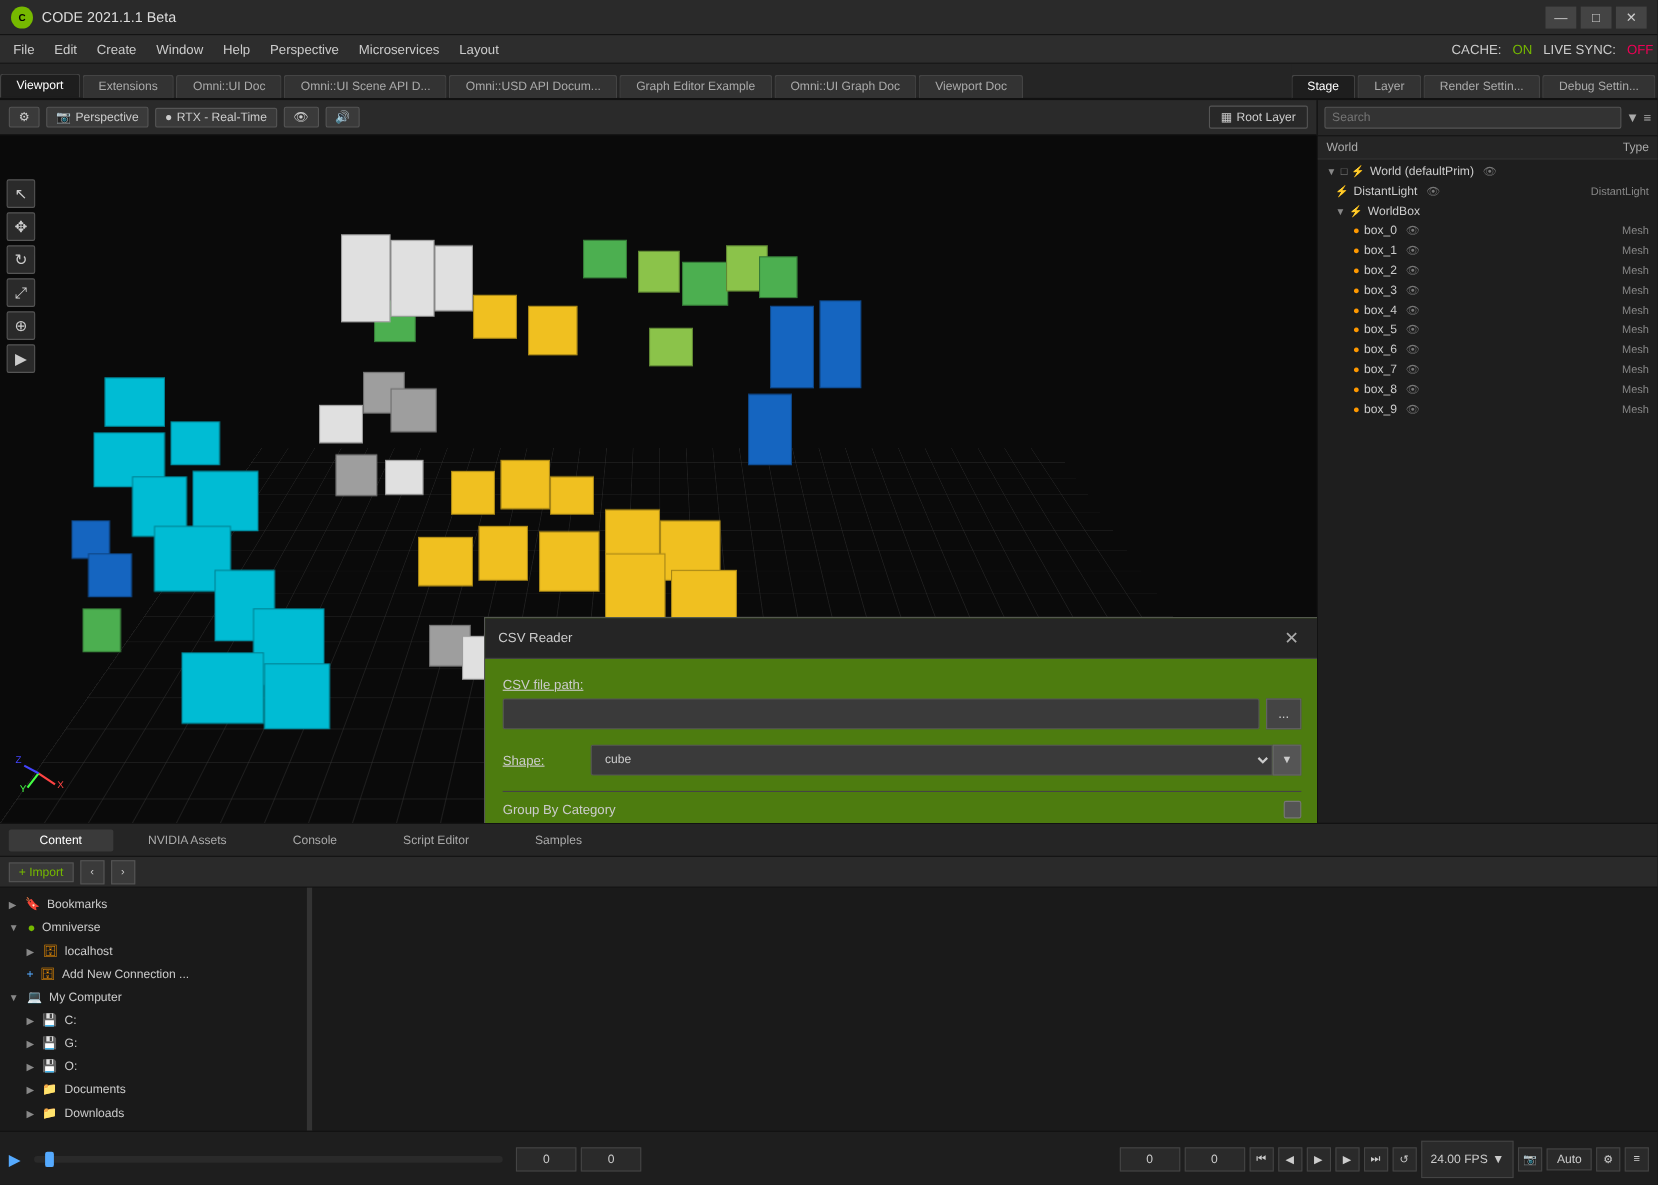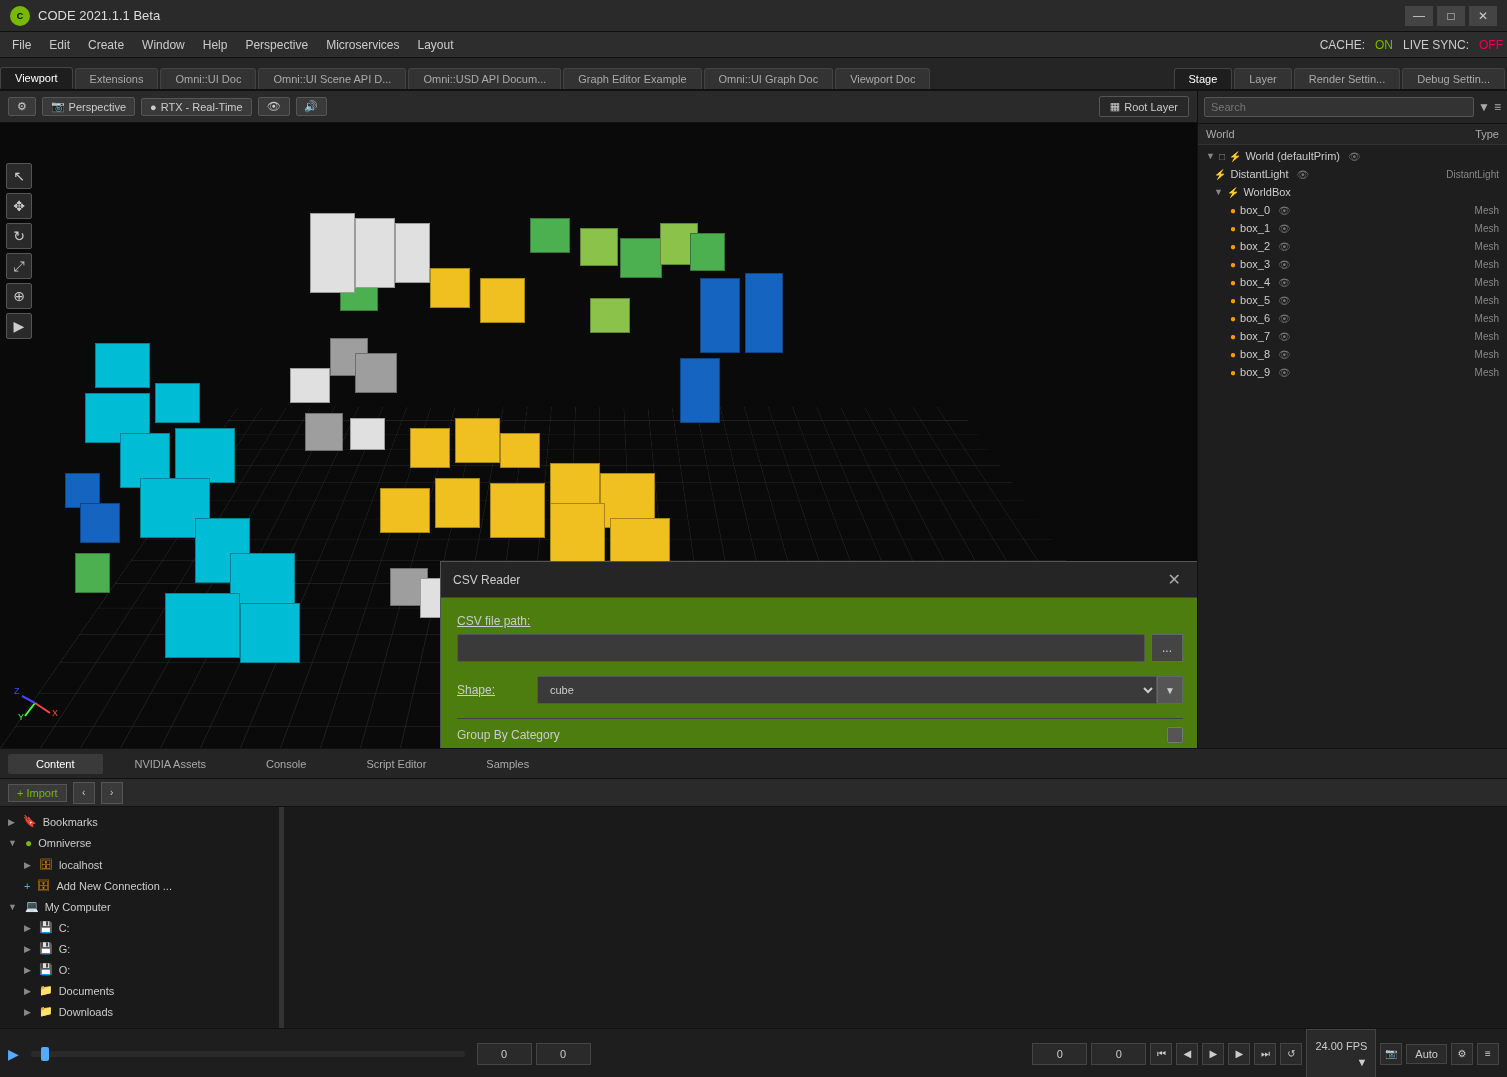--- a/index.html
+++ b/index.html
@@ -101,21 +101,21 @@
     #file-tree { width: 280px; border-right: 1px solid #333; overflow-y: auto; padding: 4px 0; }
     .ft-item { padding: 4px 8px; cursor: pointer; display: flex; align-items: center; gap: 6px; font-size: 11px; color: #ccc; }
     .ft-expand { color: #888; font-size: 9px; margin-right: 2px; cursor: pointer; }
     #file-divider { width: 4px; background: #333; cursor: col-resize; }
     #file-main { flex: 1; background: #1a1a1a; overflow: hidden; }
 
     
     #timeline { background: #1e1e1e; height: 50px; border-top: 1px solid #111; display: flex; align-items: center; padding: 0 8px; gap: 4px; }
     #timeline-bar { flex: 1; background: #2a2a2a; height: 6px; border-radius: 3px; position: relative; margin: 0 8px; }
     #timeline-indicator { width: 8px; height: 14px; background: #5af; position: absolute; top: -4px; left: 10px; border-radius: 2px; }
-    #fps-display { background: #2a2a2a; border: 1px solid #444; padding: 10px 8px; font-size: 11px; color: #ccc; display: flex; align-items: flex-end; gap: 4px; flex-direction: column; }
+    #fps-display { background: #2a2a2a; border: 1px solid #444; padding: 10px 8px; font-size: 11px; color: #ccc; display: flex; align-items: flex-start; gap: 4px; }
     .tl-btn { background: #2a2a2a; border: 1px solid #444; color: #ccc; width: 22px; height: 22px; display: flex; align-items: center; justify-content: center; cursor: pointer; font-size: 10px; }
     .tl-input { background: #2a2a2a; border: 1px solid #444; color: #ccc; width: 55px; height: 22px; text-align: center; font-size: 11px; padding: 0 4px; }
 
     
     #axis { position: absolute; bottom: 20px; left: 10px; width: 50px; height: 50px; }
 
     ::-webkit-scrollbar { width: 6px; }
     ::-webkit-scrollbar-track { background: #1a1a1a; }
     ::-webkit-scrollbar-thumb { background: #444; border-radius: 3px; }
   </style>

